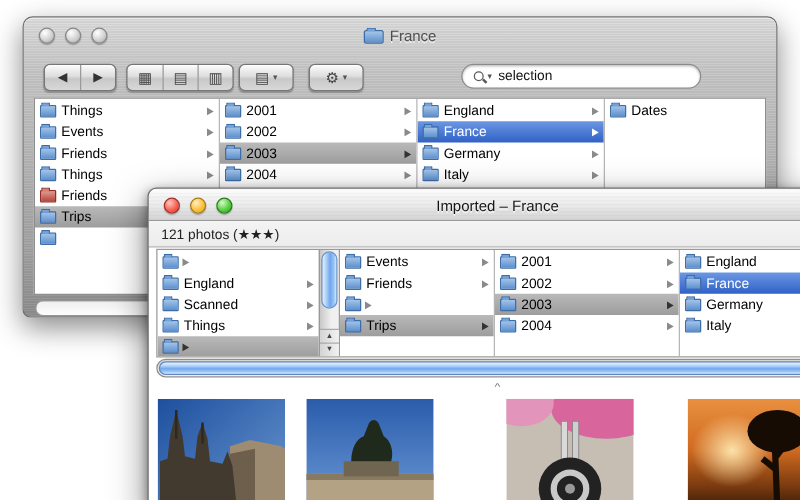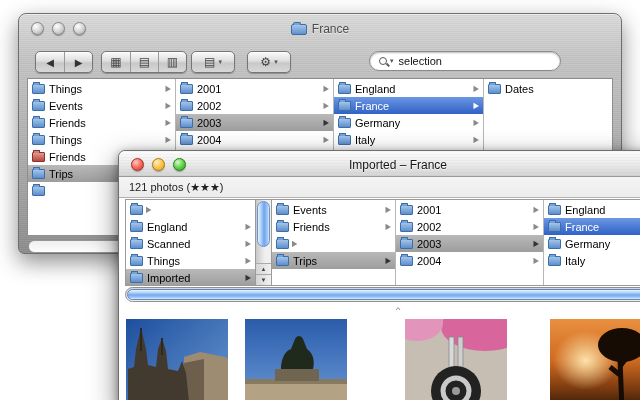--- a/index.html
+++ b/index.html
@@ -287,21 +287,20 @@
           <span class="lab">Scanned</span>
           <span class="arr">▶</span>
         </div>
         <div class="row">
           <span class="ficon"></span>
           <span class="lab">Things</span>
           <span class="arr">▶</span>
         </div>
         <div class="row sel-gray">
           <span class="ficon"></span>
-          <span class="lab">Imported</span>
           <span class="arr">▶</span>
         </div>
       </div>
       <div class="col c1">
         <div class="row">
           <span class="ficon"></span>
           <span class="lab">Events</span>
           <span class="arr">▶</span>
         </div>
         <div class="row">

